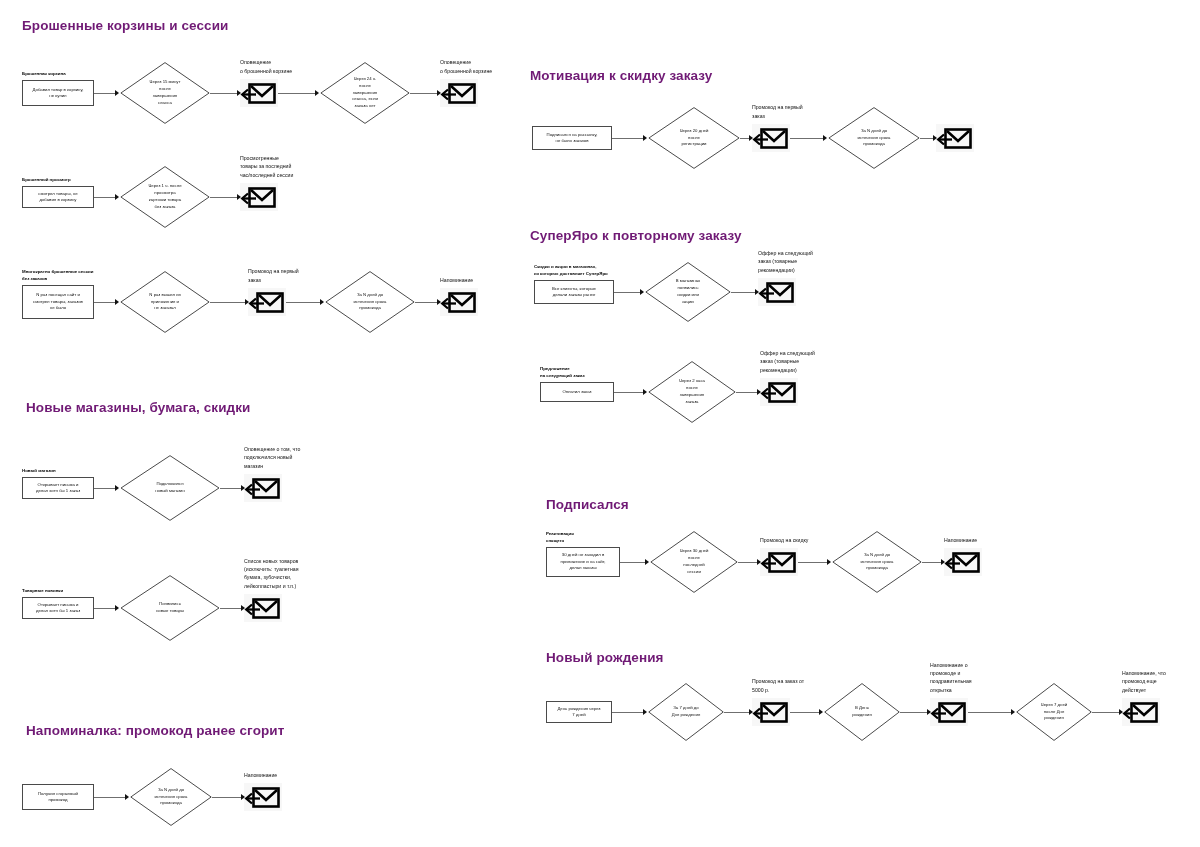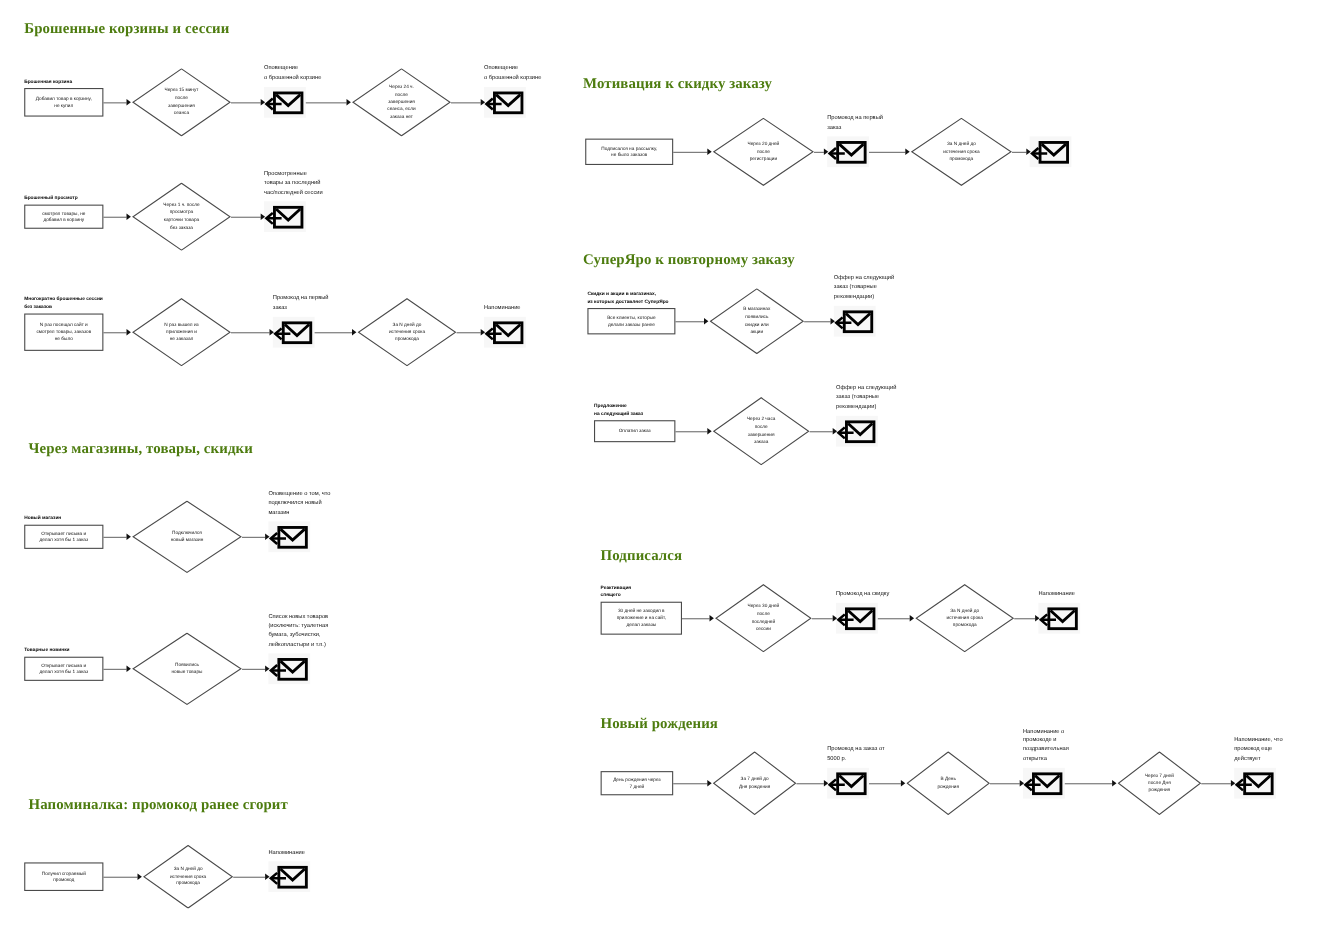--- a/index.html
+++ b/index.html
@@ -13,23 +13,22 @@
     position:relative;
   }
   .canvas{position:absolute;inset:0;}
 
   
   .sec-title{
     position:absolute;
     font-size:13.5px;
     font-weight:bold;
     letter-spacing:.1px;
-    color:#4d7c0f;
+    color:#701a75;
     white-space:nowrap;
-    font-family:Liberation Serif, serif;
   }
 
   
   .srcwrap{position:absolute;}
   .srclabel{
     position:absolute;
     bottom:100%;
     left:0;
     margin-bottom:3px;
     font-size:4.4px;
@@ -267,21 +266,21 @@
             <rect x="9.5" y="5.5" width="25" height="18" stroke-width="2.6"></rect>
             <polyline points="11,7 22,17 33,7" stroke-width="2.6" stroke-linejoin="miter"></polyline>
             <line x1="3" y1="15.5" x2="16" y2="15.5" stroke-width="2.3"></line>
             <polyline points="8,10.5 2.2,15.5 8,20.5" stroke-width="2.3" stroke-linejoin="miter"></polyline>
           </g>
         </svg>
       </div>
     </div>
     <div class="conn" style="left: 415px; top: 302px; width: 22px;"></div>
     <div class="arrowhead" style="left: 437px; top: 299px;"></div>
-    <div class="sec-title" style="left: 26px; top: 400px;">Через магазины, товары, скидки</div>
+    <div class="sec-title" style="left: 26px; top: 400px;">Новые магазины, бумага, скидки</div>
     <div class="srcwrap" style="left: 22px; top: 477px; width: 72px; height: 22px;">
       <div class="srclabel">Новый магазин</div>
       <div class="srcbox" style="width: 72px; height: 22px;">Открывает письма и
 делал хотя бы 1 заказ</div>
     </div>
     <div class="diamond" style="left: 120px; top: 455px; width: 100px; height: 66px;">
       <div class="shape">
         <svg viewBox="0 0 100 100" preserveAspectRatio="none">
           <polygon points="50,1 99,50 50,99 1,50" fill="#ffffff" stroke="#4a4a4a" stroke-width="1" vector-effect="non-scaling-stroke"></polygon>
         </svg>

